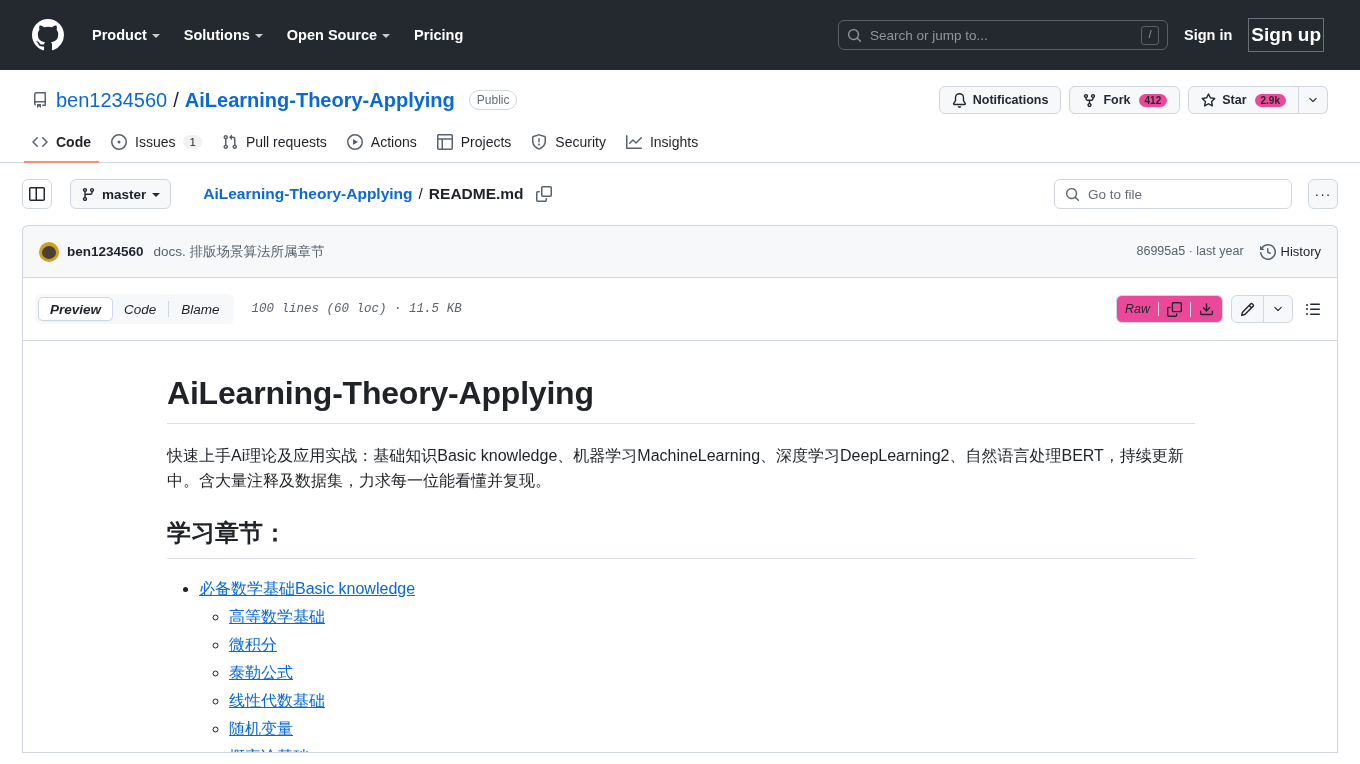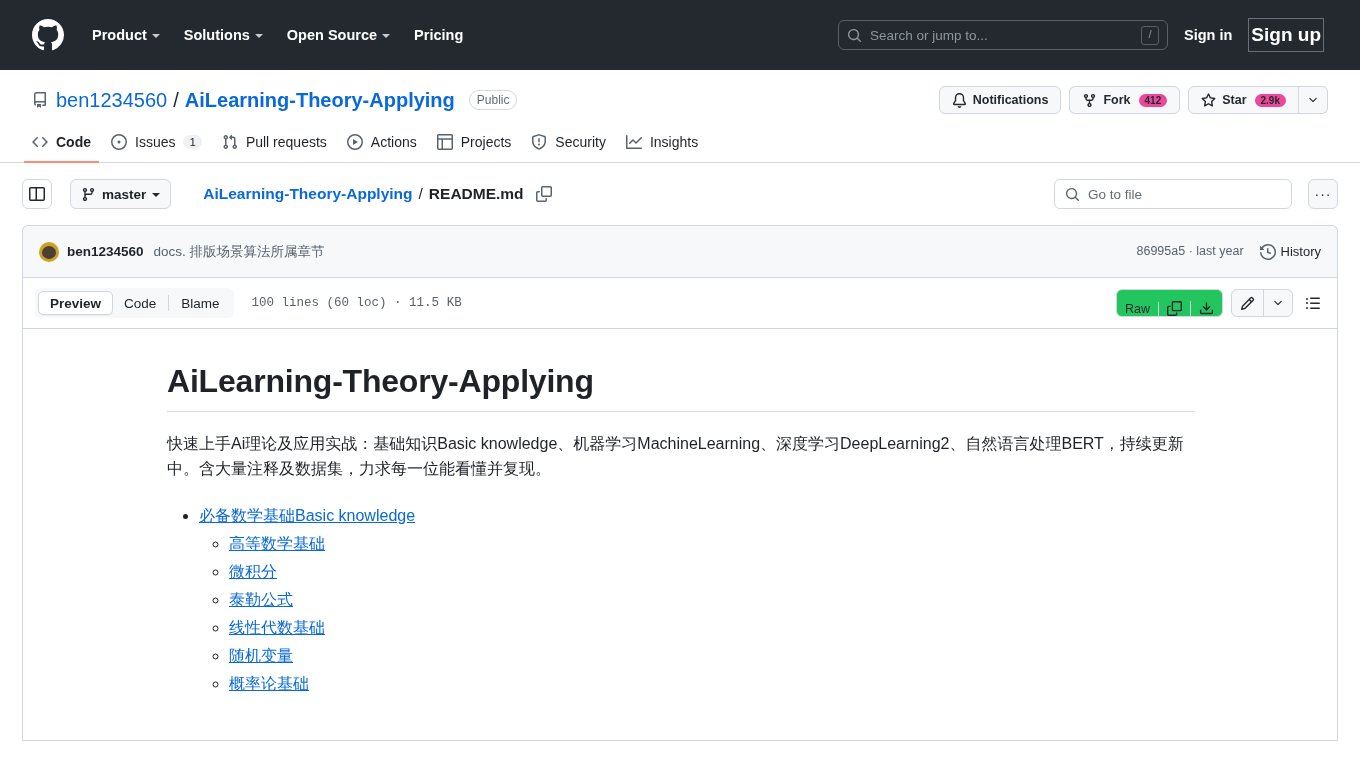--- a/index.html
+++ b/index.html
@@ -196,23 +196,24 @@
   .commit-msg { font-size: 13.5px; color: #59636e; margin-left: 10px; cursor: pointer; }
   .commit-right { margin-left: auto; display: flex; gap: 16px; }
   .commit-sha { font-size: 12.5px; color: #59636e; cursor: pointer; }
   .history { display: flex; align-items: center; gap: 5px; font-size: 13px; color: #1f2328; font-weight: 500; cursor: pointer; }
 
   
   .file-toolbar {
     margin: 0 22px;
     border: 1px solid #d0d7de;
     background: #ffffff;
-    height: 52px;
+    height: 64px;
     display: flex; align-items: center;
     padding: 0 12px;
+    font-style: italic;
   }
   .seg {
     display: flex; align-items: center;
     background: #f6f8fa; border-radius: 6px;
     padding: 3px; height: 30px;
   }
   .seg-item {
     font-size: 13.5px; padding: 0 11px; height: 24px;
     display: flex; align-items: center; cursor: pointer;
     color: #1f2328; border-radius: 5px;
@@ -222,23 +223,23 @@
     border: 1px solid #d0d7de;
     box-shadow: 0 1px 0 rgba(31,35,40,.04);
   }
   .seg-divider { width: 1px; height: 16px; background: #d0d7de; margin: 0 1px; }
   .file-meta {
     font-family: "Liberation Mono", "DejaVu Sans Mono", monospace;
     font-size: 12.5px; color: #59636e; margin-left: 18px;
   }
   .toolbar-right { margin-left: auto; display: flex; align-items: center; gap: 8px; }
   .raw-group {
-    display: flex; align-items: flex-end;
+    display: flex; align-items: center;
     border: 1px solid #d0d7de; border-radius: 6px; overflow: hidden;
-    height: 28px; background: #22c55e;
+    height: 28px; background: #ec4899;
   }
   .raw-group > div {
     display: flex; align-items: center; justify-content: center;
     padding: 0 8px; cursor: pointer; font-size: 12.5px; color: #24292f;
     border-right: 1px solid #d0d7de;
   }
   .raw-group > div:last-child { border-right: none; }
   .edit-group {
     display: flex; align-items: stretch;
     border: 1px solid #d0d7de; border-radius: 6px; overflow: hidden;
@@ -524,20 +525,21 @@
         <path d="M5.75 2.5h8.5a.75.75 0 0 1 0 1.5h-8.5a.75.75 0 0 1 0-1.5Zm0 5h8.5a.75.75 0 0 1 0 1.5h-8.5a.75.75 0 0 1 0-1.5Zm0 5h8.5a.75.75 0 0 1 0 1.5h-8.5a.75.75 0 0 1 0-1.5ZM2 14a1 1 0 1 1 0-2 1 1 0 0 1 0 2Zm1-6a1 1 0 1 1-2 0 1 1 0 0 1 2 0Zm-1-3a1 1 0 1 1 0-2 1 1 0 0 1 0 2Z"></path>
       </svg>
     </div>
   </div>
 </div>
 
 <div class="readme">
   <div class="md">
     <h1>AiLearning-Theory-Applying</h1>
     <p>快速上手Ai理论及应用实战：基础知识Basic knowledge、机器学习MachineLearning、深度学习DeepLearning2、自然语言处理BERT，持续更新中。含大量注释及数据集，力求每一位能看懂并复现。</p>
+    <h2>学习章节：</h2>
     <ul>
       <li>
         <a>必备数学基础Basic knowledge</a>
         <ul>
           <li><a>高等数学基础</a></li>
           <li><a>微积分</a></li>
           <li><a>泰勒公式</a></li>
           <li><a>线性代数基础</a></li>
           <li><a>随机变量</a></li>
           <li><a>概率论基础</a></li>

